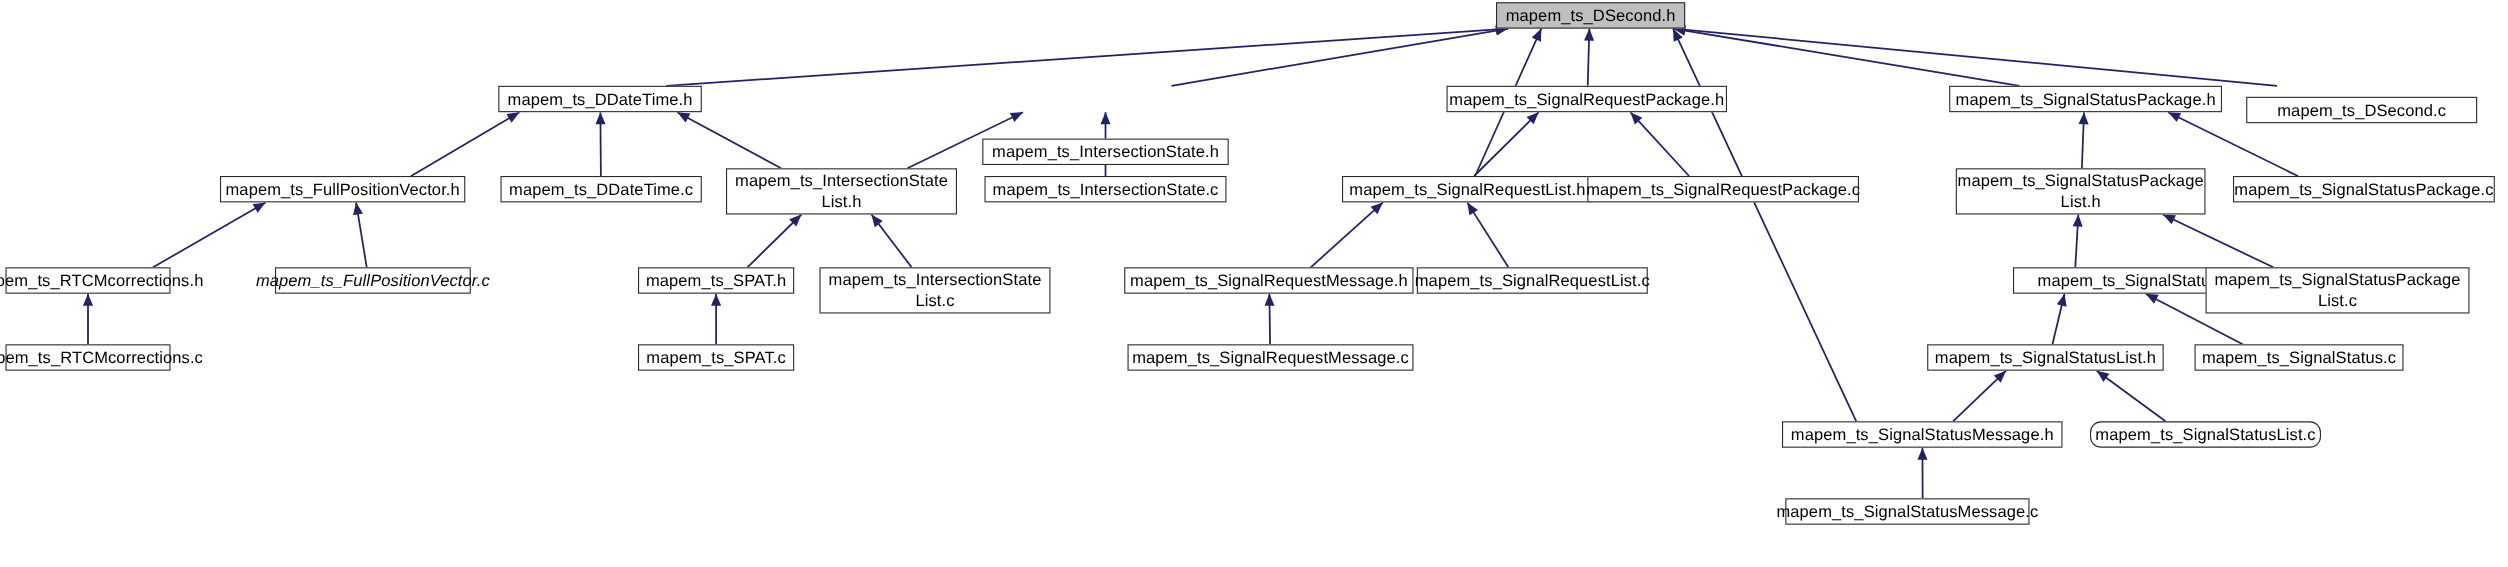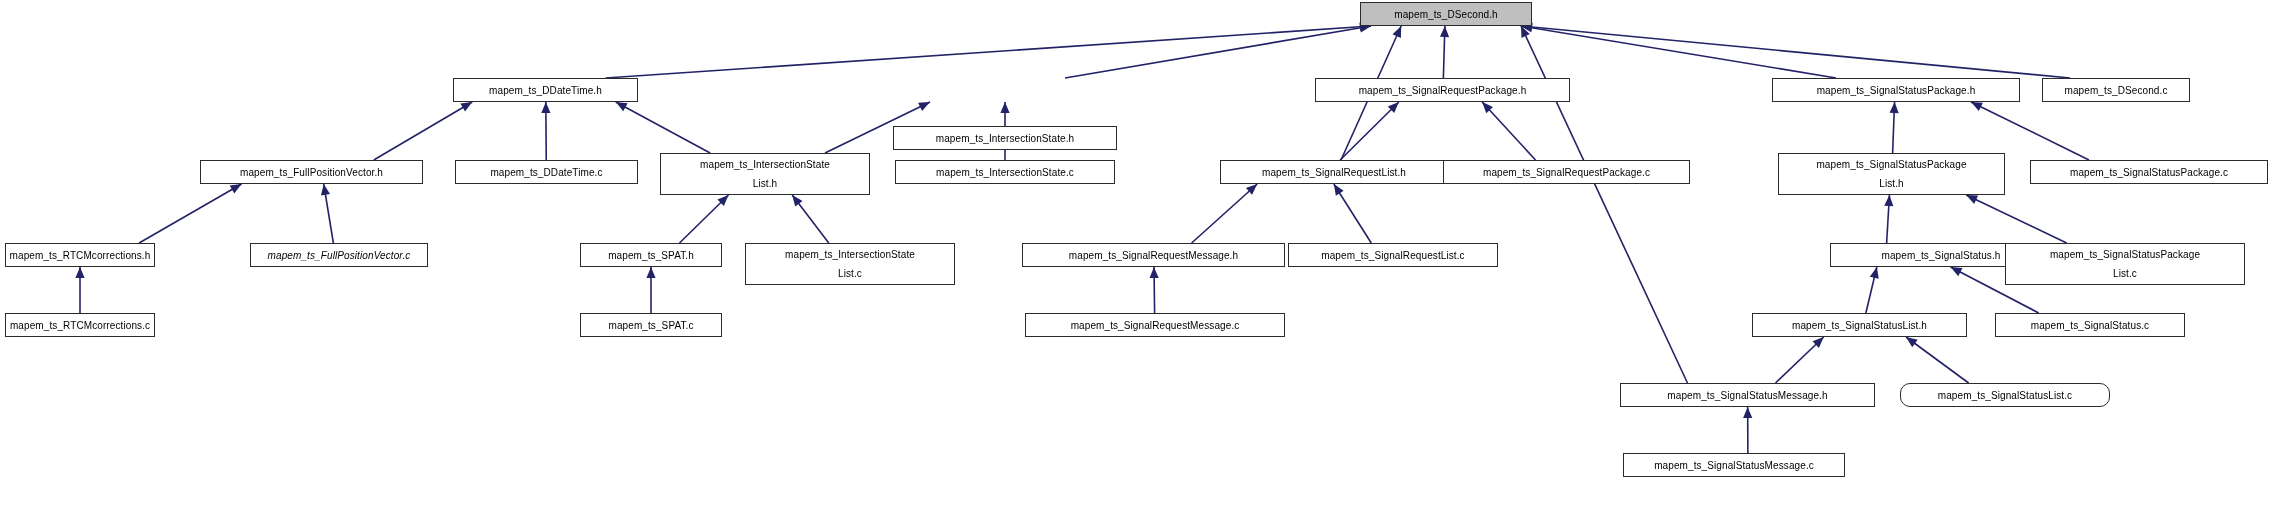--- a/index.html
+++ b/index.html
@@ -15,21 +15,21 @@
   .node{
     position:absolute;
     box-sizing:border-box;
     border:1px solid #2b2b2b;
     background:#ffffff;
     color:#000000;
     display:flex;
     align-items:center;
     justify-content:center;
     text-align:center;
-    font-size:10px;
+    font-size:15px;
     line-height:19px;
     letter-spacing:0.1px;
     white-space:pre-line;
     z-index:5;
   }
   .node.root{
     background:#bfbfbf;
     border:1px solid #2b2b2b;
   }
   .node .lbl{display:block;padding:0 7px;}
@@ -103,21 +103,21 @@
       <polygon points="1906.06,337 1917.6472643939483,339.809858335351 1912.1975549630997,347.2220555210256" fill="#222266"></polygon>
       <line x1="1747.875" y1="453" x2="1747.66" y2="407" stroke="#222266" stroke-width="1.6"></line>
       <polygon points="1747.66,407 1752.3113622381745,417.97838008675615 1743.1114627256586,418.0213796170864" fill="#222266"></polygon>
     </svg>
   <div id="nodes">
       <div class="node root" style="left: 1360px; top: 2px; width: 172px; height: 24px;"><span class="lbl">mapem_ts_DSecond.h</span></div>
       <div class="node" style="left: 453px; top: 78px; width: 185px; height: 24px;"><span class="lbl">mapem_ts_DDateTime.h</span></div>
       <div class="node" style="left: 893px; top: 78px; width: 224px; height: 24px; margin-top: 48px;"><span class="lbl">mapem_ts_IntersectionState.h</span></div>
       <div class="node" style="left: 1315px; top: 78px; width: 255px; height: 24px;"><span class="lbl">mapem_ts_SignalRequestPackage.h</span></div>
       <div class="node" style="left: 1772px; top: 78px; width: 248px; height: 24px;"><span class="lbl">mapem_ts_SignalStatusPackage.h</span></div>
-      <div class="node" style="left: 2042px; top: 78px; width: 148px; height: 24px;"><span class="lbl">mapem_ts_DSecond.c</span></div>
+      <div class="node" style="left: 2042px; top: 88px; width: 210px; height: 24px;"><span class="lbl">mapem_ts_DSecond.c</span></div>
       <div class="node" style="left: 200px; top: 160px; width: 223px; height: 24px;"><span class="lbl">mapem_ts_FullPositionVector.h</span></div>
       <div class="node" style="left: 455px; top: 160px; width: 183px; height: 24px;"><span class="lbl">mapem_ts_DDateTime.c</span></div>
       <div class="node" style="left: 660px; top: 153px; width: 210px; height: 42px;"><span class="lbl">mapem_ts_IntersectionState
 List.h</span></div>
       <div class="node" style="left: 895px; top: 160px; width: 220px; height: 24px;"><span class="lbl">mapem_ts_IntersectionState.c</span></div>
       <div class="node" style="left: 1192px; top: 160px; width: 228px; height: 24px; margin-left: 28px;"><span class="lbl">mapem_ts_SignalRequestList.h</span></div>
       <div class="node" style="left: 1443px; top: 160px; width: 247px; height: 24px;"><span class="lbl">mapem_ts_SignalRequestPackage.c</span></div>
       <div class="node" style="left: 1778px; top: 153px; width: 227px; height: 42px;"><span class="lbl">mapem_ts_SignalStatusPackage
 List.h</span></div>
       <div class="node" style="left: 2030px; top: 160px; width: 238px; height: 24px;"><span class="lbl">mapem_ts_SignalStatusPackage.c</span></div>

